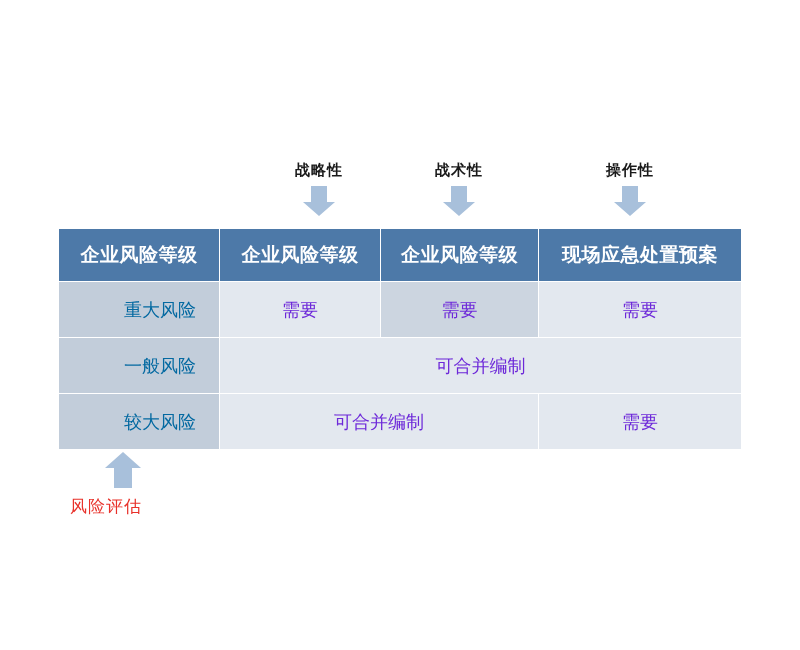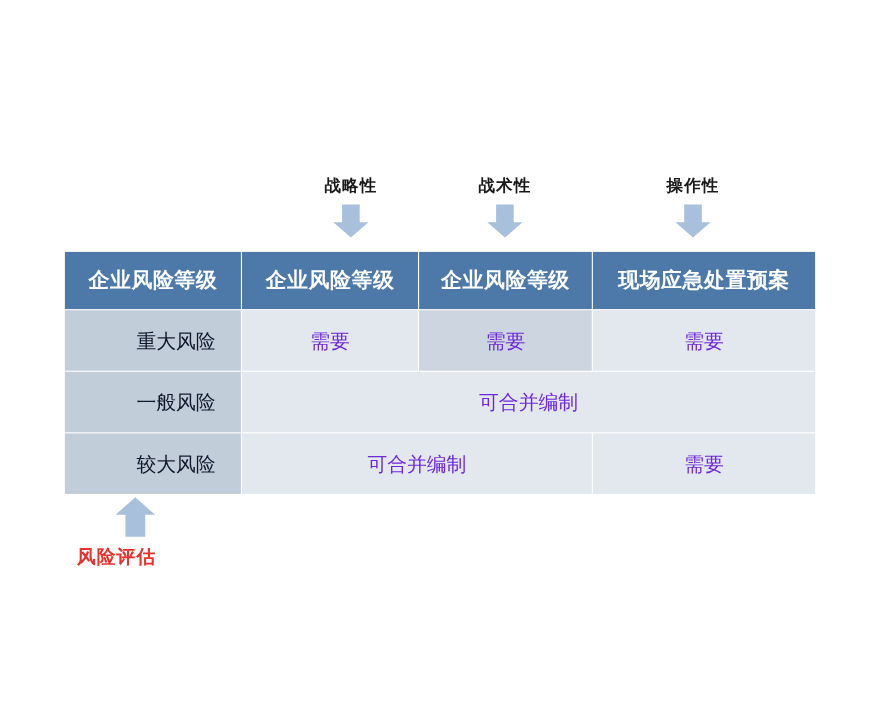--- a/index.html
+++ b/index.html
@@ -50,21 +50,21 @@
   .arrow-up {
     width: 44px;
     height: 40px;
     display: block;
     margin: 0 auto;
   }
   .risk-eval-label {
     position: absolute;
     font-size: 17px;
     line-height: 22px;
-    font-weight: 700;
+    font-weight: 400;
     color: #e8312a;
     font-family: "Liberation Serif", "DejaVu Serif", serif;
     letter-spacing: 1px;
     white-space: nowrap;
   }
 
   
   #plan-table {
     position: absolute;
     left: 58px;
@@ -94,21 +94,21 @@
   }
   #plan-table tbody tr { height: 55px; }
   #plan-table tbody td {
     height: 55px;
     font-size: 18px;
     color: #6d28d9;
     background: #e3e8ef;
   }
   #plan-table tbody td.rowhead {
     background: #c2cdda;
-    color: #0f172a;
+    color: #0369a1;
     padding-left: 42px;
   }
   #plan-table tbody td.emph {
     background: #ccd5e0;
   }
 </style>
 </head>
 <body>
 
 <div id="canvas">

